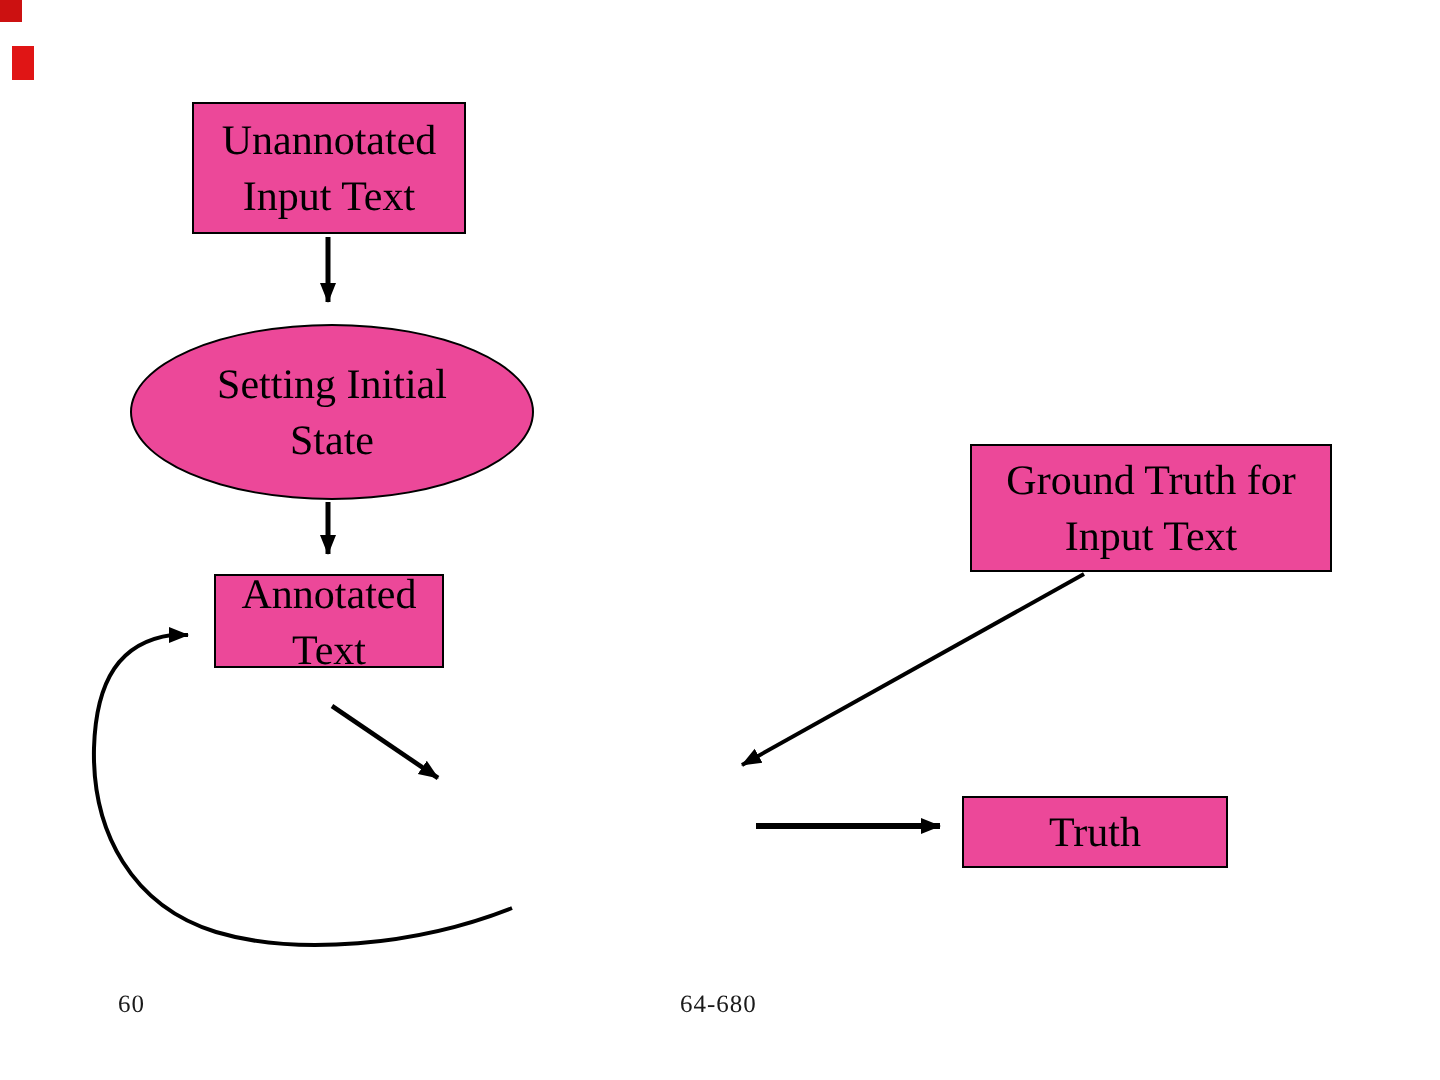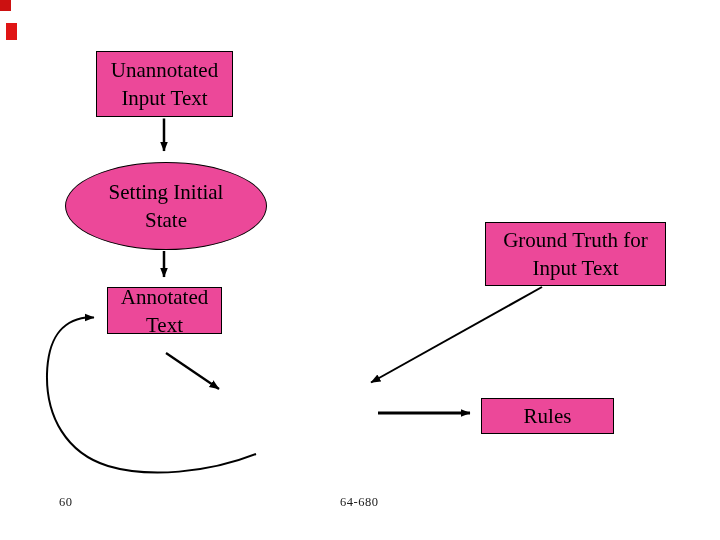--- a/index.html
+++ b/index.html
@@ -61,19 +61,19 @@
 Input Text</span>
   </div>
 
   <div class="node rect-node" style="left:107px;top:287px;width:115px;height:47px;">
     <span class="node-label">Annotated
 Text</span>
   </div>
 
 
   <div class="node rect-node" style="left:481px;top:398px;width:133px;height:36px;">
-    <span class="node-label" style="line-height:21px;">Rules</span>
+    <span class="node-label" style="line-height:21px;">Truth</span>
   </div>
 
   <span class="footer-text" style="left:59px;top:495px;">60</span>
   <span class="footer-text" style="left:340px;top:495px;">64-680</span>
 
 </div>
 
 </body></html>

